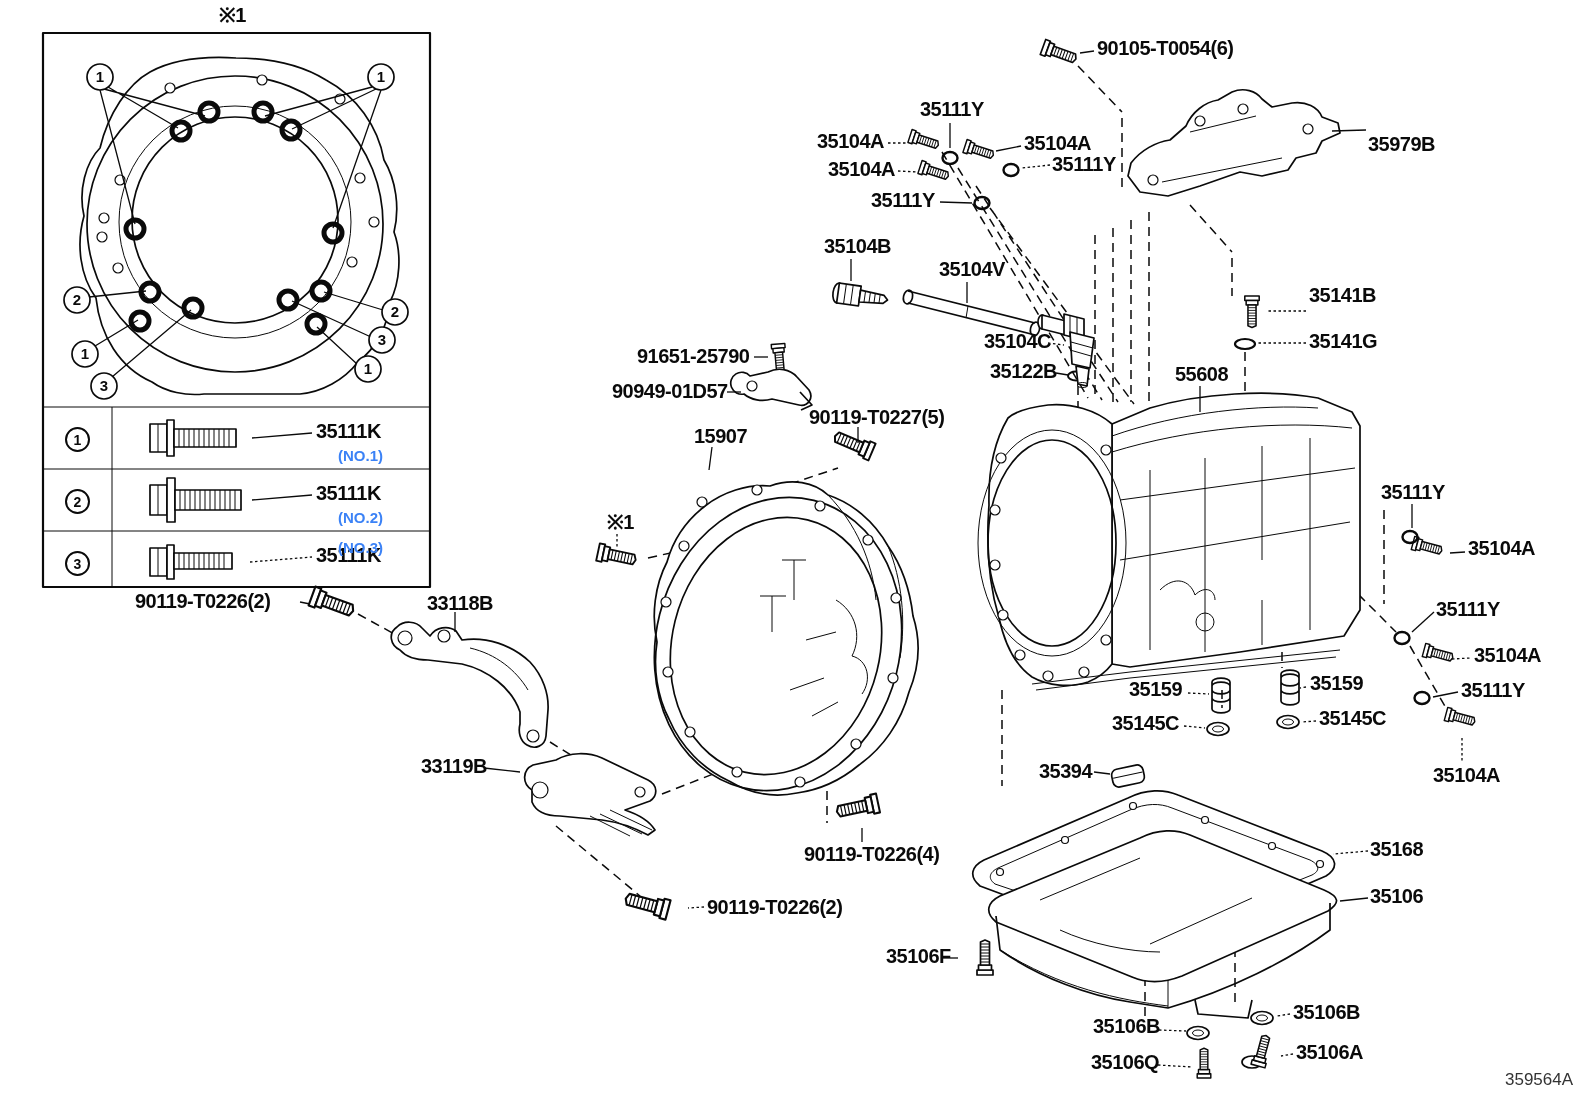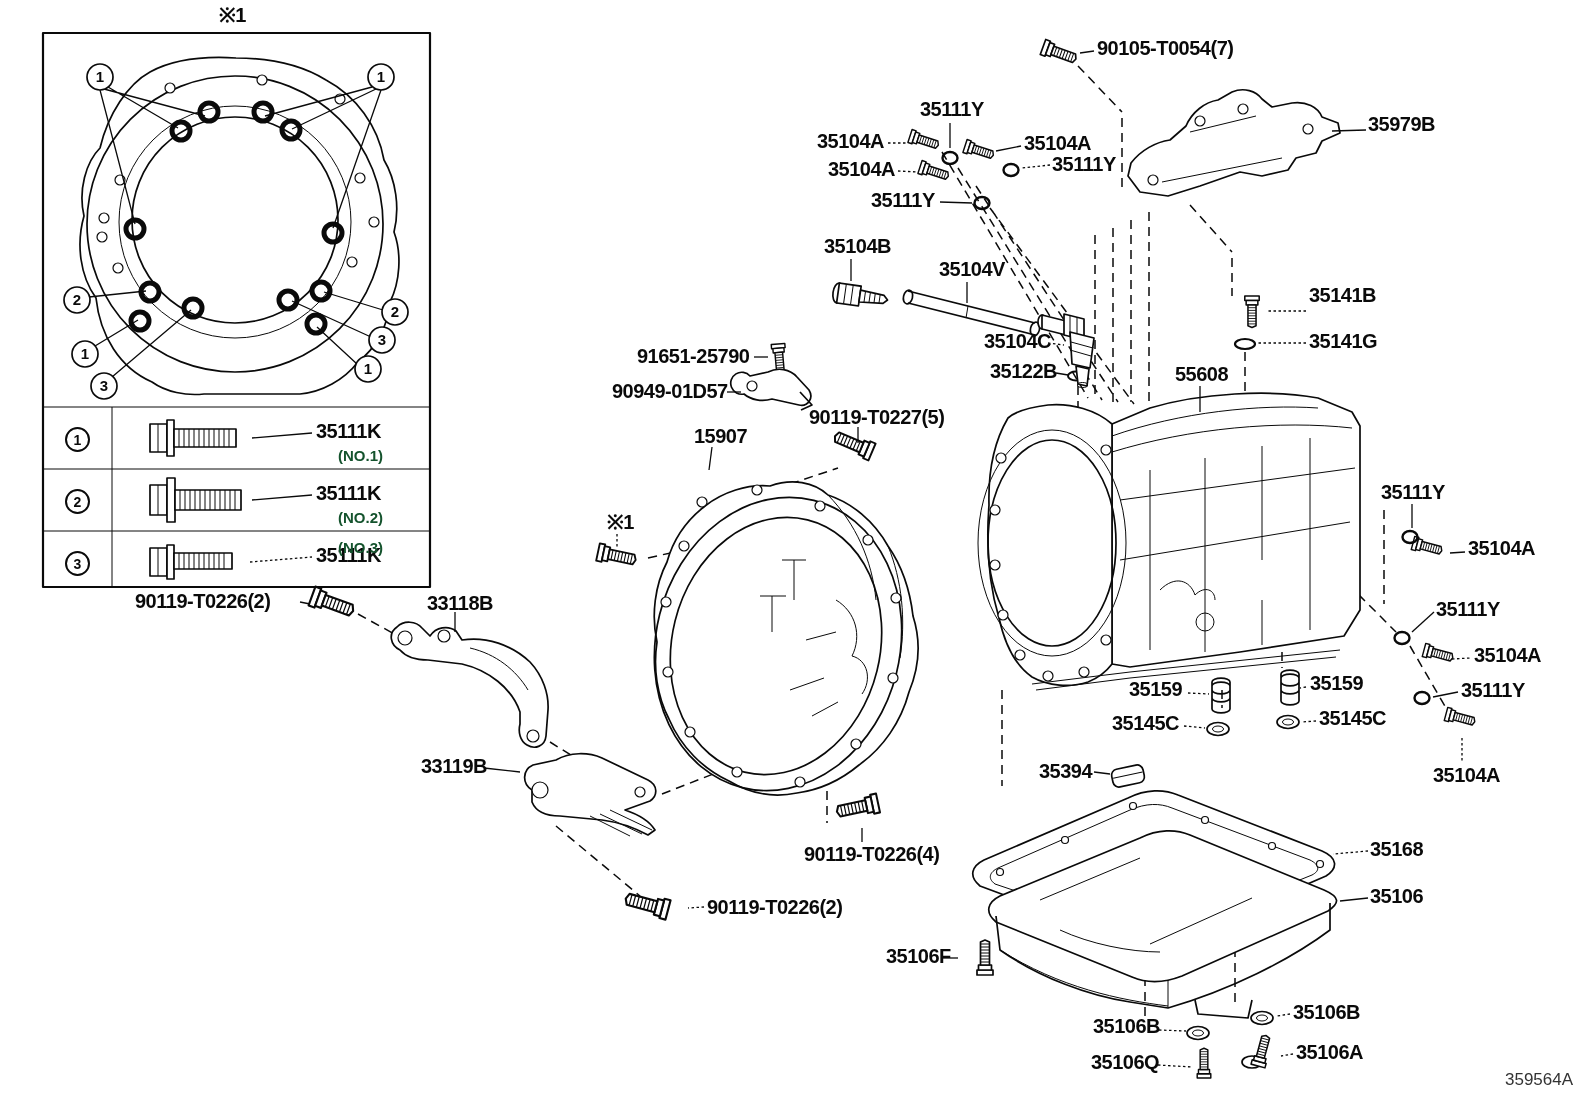--- a/index.html
+++ b/index.html
@@ -1,20 +1,20 @@
 <!DOCTYPE html>
 <html><head>
 <meta charset="utf-8">
 <style>
   html,body{margin:0;padding:0;background:#fff}
   #wrap{position:relative;width:1592px;height:1099px;background:#fff;overflow:hidden;
         font-family:"Liberation Sans",sans-serif}
   .pl{position:absolute;font:700 20px/1.05 "Liberation Sans",sans-serif;letter-spacing:-0.5px;
       color:#0a0a0a;white-space:nowrap}
-  .note{position:absolute;font:700 15px/1 "Liberation Sans",sans-serif;color:#14532d;white-space:nowrap}
+  .note{position:absolute;font:700 15px/1 "Liberation Sans",sans-serif;color:#3b82f6;white-space:nowrap}
   .fig{position:absolute;font:400 17px/1 "Liberation Sans",sans-serif;color:#333}
   .cnum{position:absolute;width:25px;height:25px;border:2px solid #0a0a0a;border-radius:50%;
         display:flex;align-items:center;justify-content:center;
         font:700 14px "Liberation Sans",sans-serif;color:#0a0a0a;background:#fff;box-sizing:border-box}
   svg{position:absolute;left:0;top:0}
   .prt{fill:#fff;stroke:#0a0a0a;stroke-width:1.7;stroke-linejoin:round}
   .prtn{fill:none;stroke:#0a0a0a;stroke-width:1.7;stroke-linejoin:round}
   .thin{fill:none;stroke:#0a0a0a;stroke-width:1}
   .ln{fill:none;stroke:#0a0a0a;stroke-width:1.3}
   .lnd{fill:none;stroke:#0a0a0a;stroke-width:1.3;stroke-dasharray:2.5 2.5}
@@ -358,22 +358,22 @@
     <path class="ln" d="M941,958 L958,958"></path>
     <path class="lnd" d="M1159,1030 L1186,1031"></path>
     <path class="lnd" d="M1158,1065 L1192,1067"></path>
     <path class="lnd" d="M1290,1014 L1277,1016"></path>
     <path class="lnd" d="M1293,1054 L1281,1056"></path>
   </g>
 </svg>
 
 <div class="pl" style="left:219px;top:5px">※1</div>
 
-<div class="pl" style="left:1097px;top:38px">90105-T0054(7)</div>
-<div class="pl" style="left:1368px;top:114px">35979B</div>
+<div class="pl" style="left:1097px;top:38px">90105-T0054(6)</div>
+<div class="pl" style="left:1368px;top:134px">35979B</div>
 <div class="pl" style="left:920px;top:99px">35111Y</div>
 <div class="pl" style="left:817px;top:131px">35104A</div>
 <div class="pl" style="left:1024px;top:133px">35104A</div>
 <div class="pl" style="left:828px;top:159px">35104A</div>
 <div class="pl" style="left:1052px;top:154px">35111Y</div>
 <div class="pl" style="left:871px;top:190px">35111Y</div>
 <div class="pl" style="left:824px;top:236px">35104B</div>
 <div class="pl" style="left:939px;top:259px">35104V</div>
 <div class="pl" style="left:984px;top:331px">35104C</div>
 <div class="pl" style="left:990px;top:361px">35122B</div>

